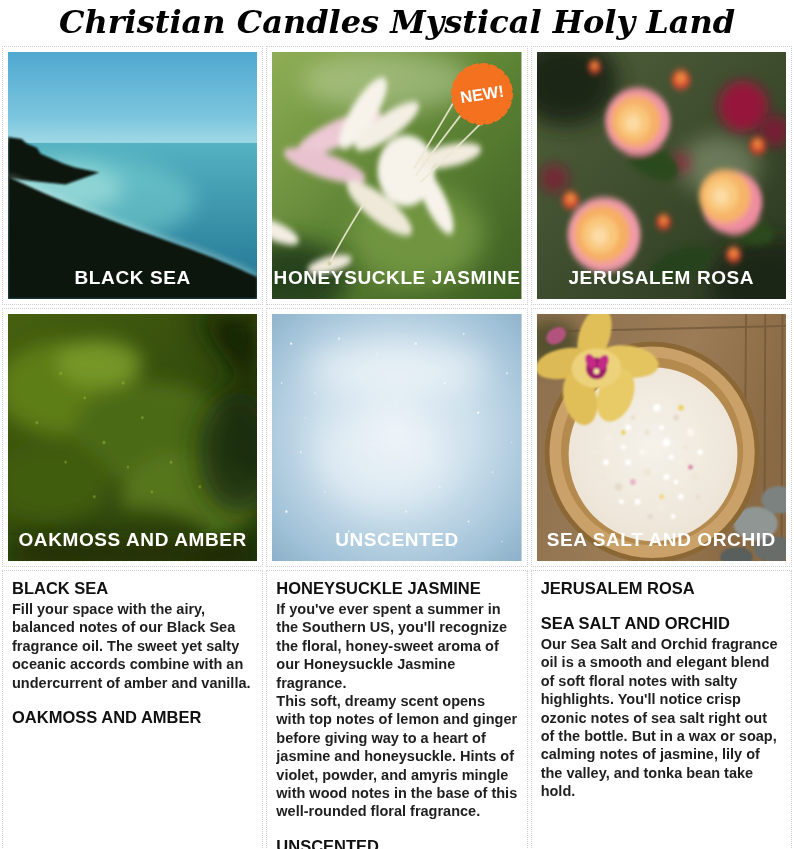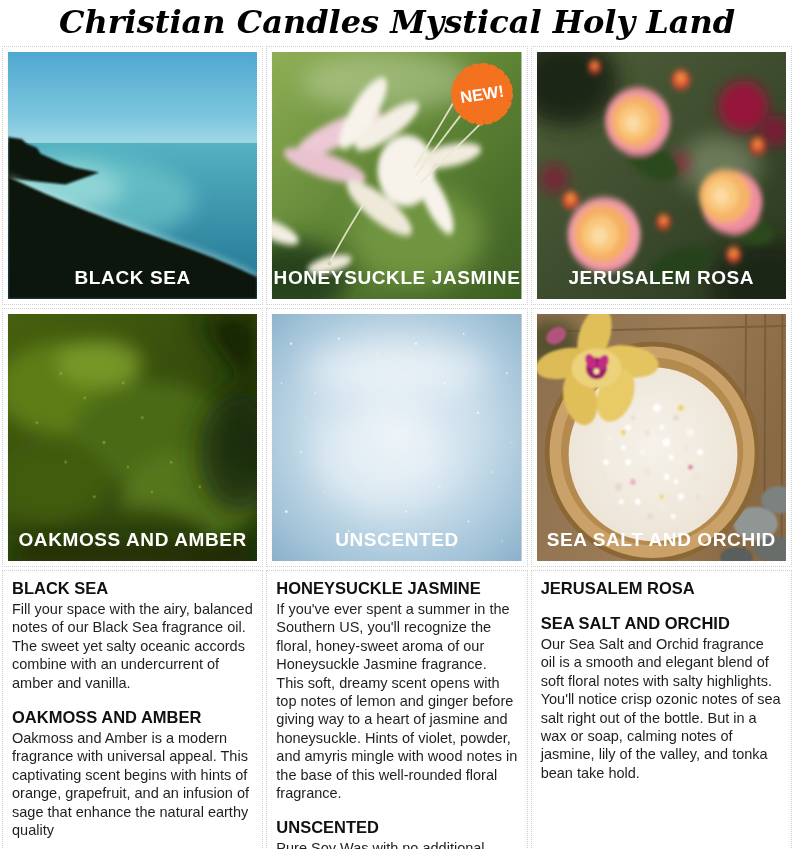--- a/index.html
+++ b/index.html
@@ -49,21 +49,21 @@
   .text-cell {
     padding:7px 9px 6px 9px;
     color:#1f1f1f;
     font-size:14.5px; line-height:18.4px;
   }
   .sec-heading {
     font-size:16.5px; font-weight:bold; color:#111111;
     line-height:20px; margin:0 0 2px 0;
   }
   .sec + .sec .sec-heading { margin-top:15px; }
-  .sec-body { white-space:pre-line; }
+  .sec-body { white-space:pre-line;font-weight:bold; }
 </style>
 </head>
 <body>
 
 <div class="page">
 
   <h1 class="page-title">Christian Candles Mystical Holy Land Scents</h1>
 
   <div class="grid">
 
@@ -419,21 +419,20 @@
       </div>
     </div>
 
     <div class="cell text-cell">
       <div class="sec">
         <h3 class="sec-heading">BLACK SEA</h3>
         <div class="sec-body">Fill your space with the airy, balanced notes of our Black Sea fragrance oil. The sweet yet salty oceanic accords combine with an undercurrent of amber and vanilla.</div>
       </div>
       <div class="sec">
         <h3 class="sec-heading">OAKMOSS AND AMBER</h3>
-        <div class="sec-body">Oakmoss and Amber is a modern fragrance with universal appeal. This captivating scent begins with hints of orange, grapefruit, and an infusion of sage that enhance the natural earthy quality</div>
       </div>
     </div>
 
     <div class="cell text-cell">
       <div class="sec">
         <h3 class="sec-heading">HONEYSUCKLE JASMINE</h3>
         <div class="sec-body">If you've ever spent a summer in the Southern US, you'll recognize the floral, honey-sweet aroma of our Honeysuckle Jasmine fragrance.
 This soft, dreamy scent opens with top notes of lemon and ginger before giving way to a heart of jasmine and honeysuckle. Hints of violet, powder, and amyris mingle with wood notes in the base of this well-rounded floral fragrance.</div>
       </div>
       <div class="sec">

